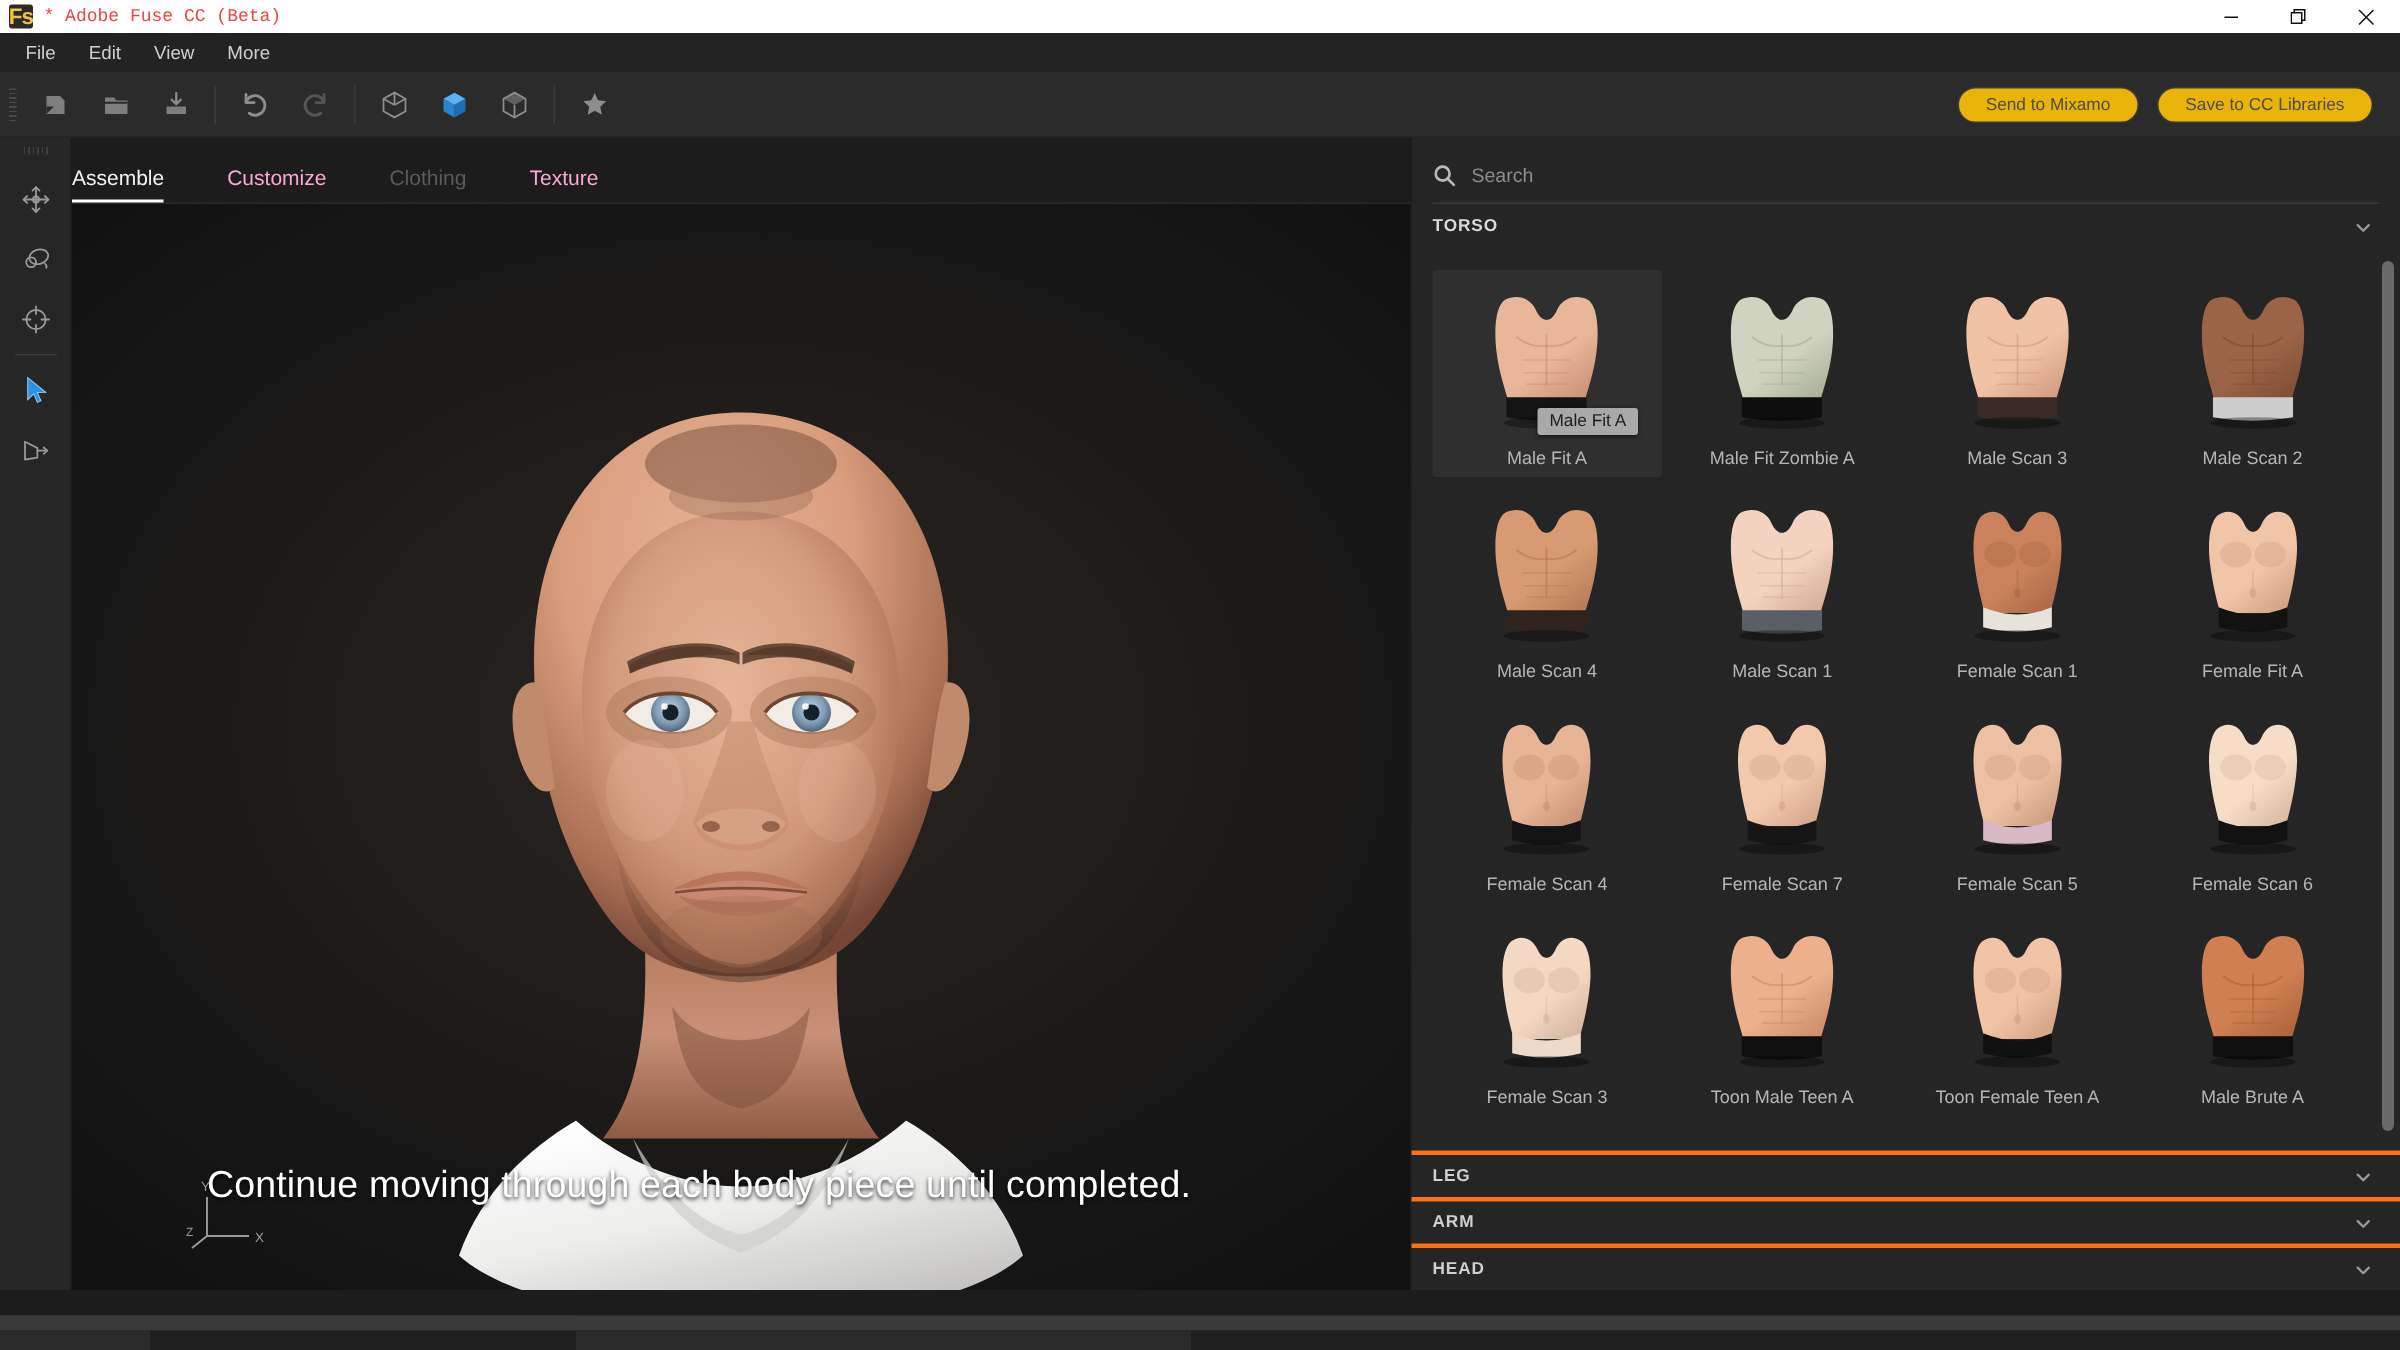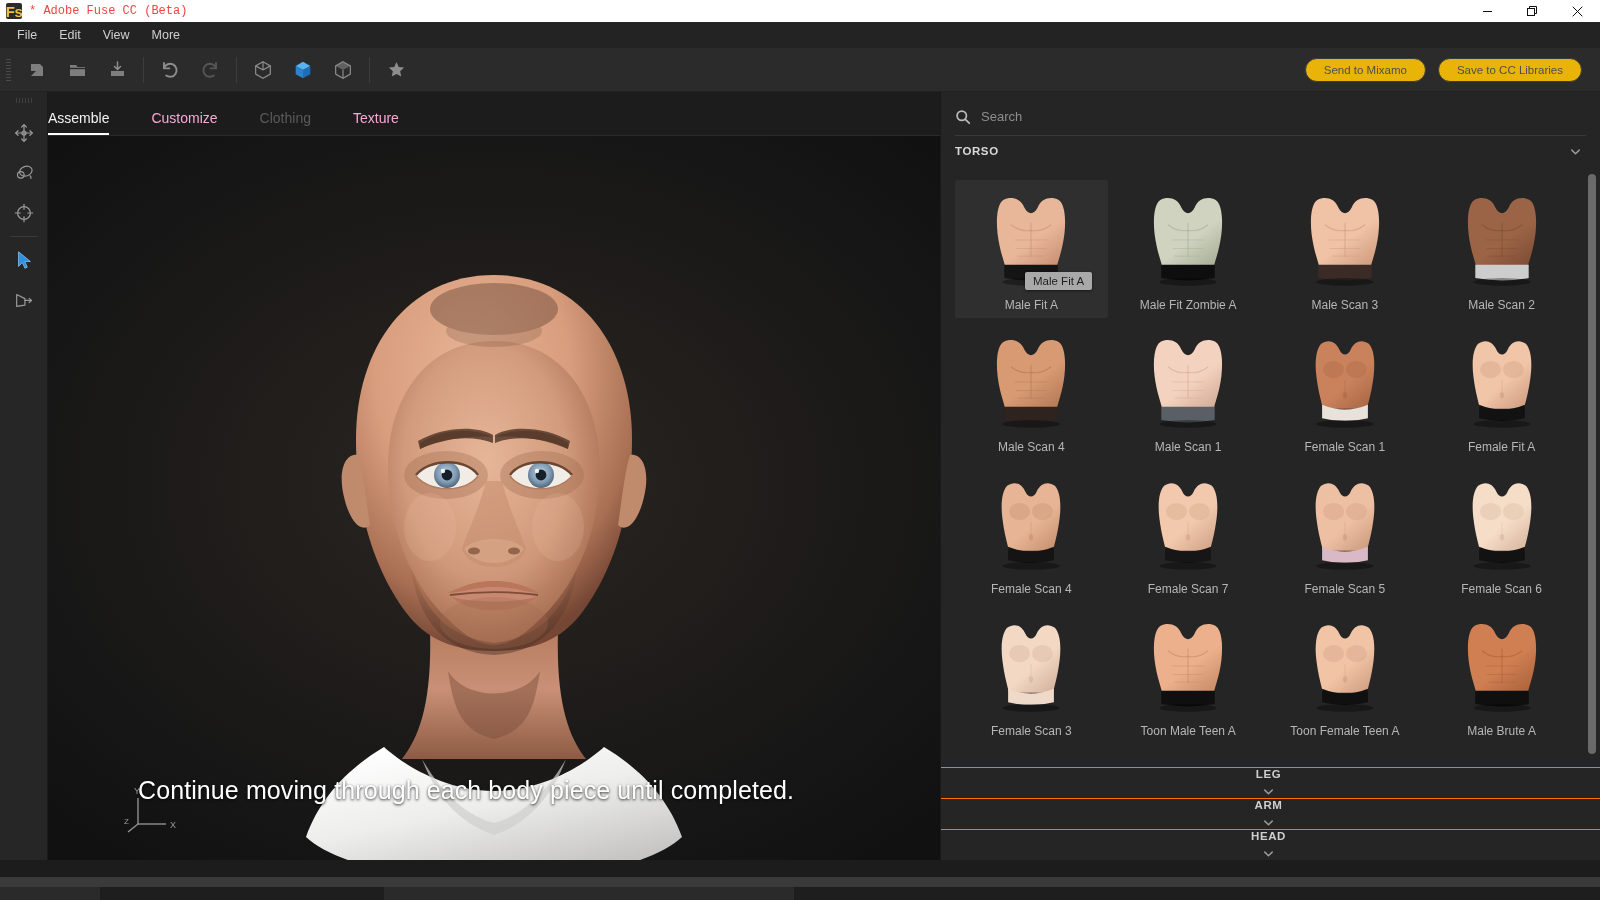--- a/index.html
+++ b/index.html
@@ -170,22 +170,22 @@
     background: transparent;
   }
   .vthumb {
     position: absolute; top: 0; left: 0; width: 8px; height: 580px;
     background: #6a6a6a; border-radius: 4px;
   }
 
   .accordions { background: #252525; }
   .accrow {
     height: 31px; display: flex; align-items: center; justify-content: space-between;
-    padding: 0 18px 0 14px; border-top: 1px solid #f97316;
-    font-size: 11.5px; font-weight: bold; color: #cfcfcf; letter-spacing: 0.6px; flex-direction: column;
+    padding: 0 18px 0 14px; border-top: 3px solid #f97316;
+    font-size: 11.5px; font-weight: bold; color: #cfcfcf; letter-spacing: 0.6px;
   }
   .accrow .chev { color: #9a9a9a; display: flex; }
 
   
   .botstrip {
     position: absolute; left: 0; bottom: 0; width: 1600px; height: 40px;
     background: #1c1c1c;
   }
   .botbar {
     position: absolute; left: 0; top: 17px; width: 1600px; height: 10px;

